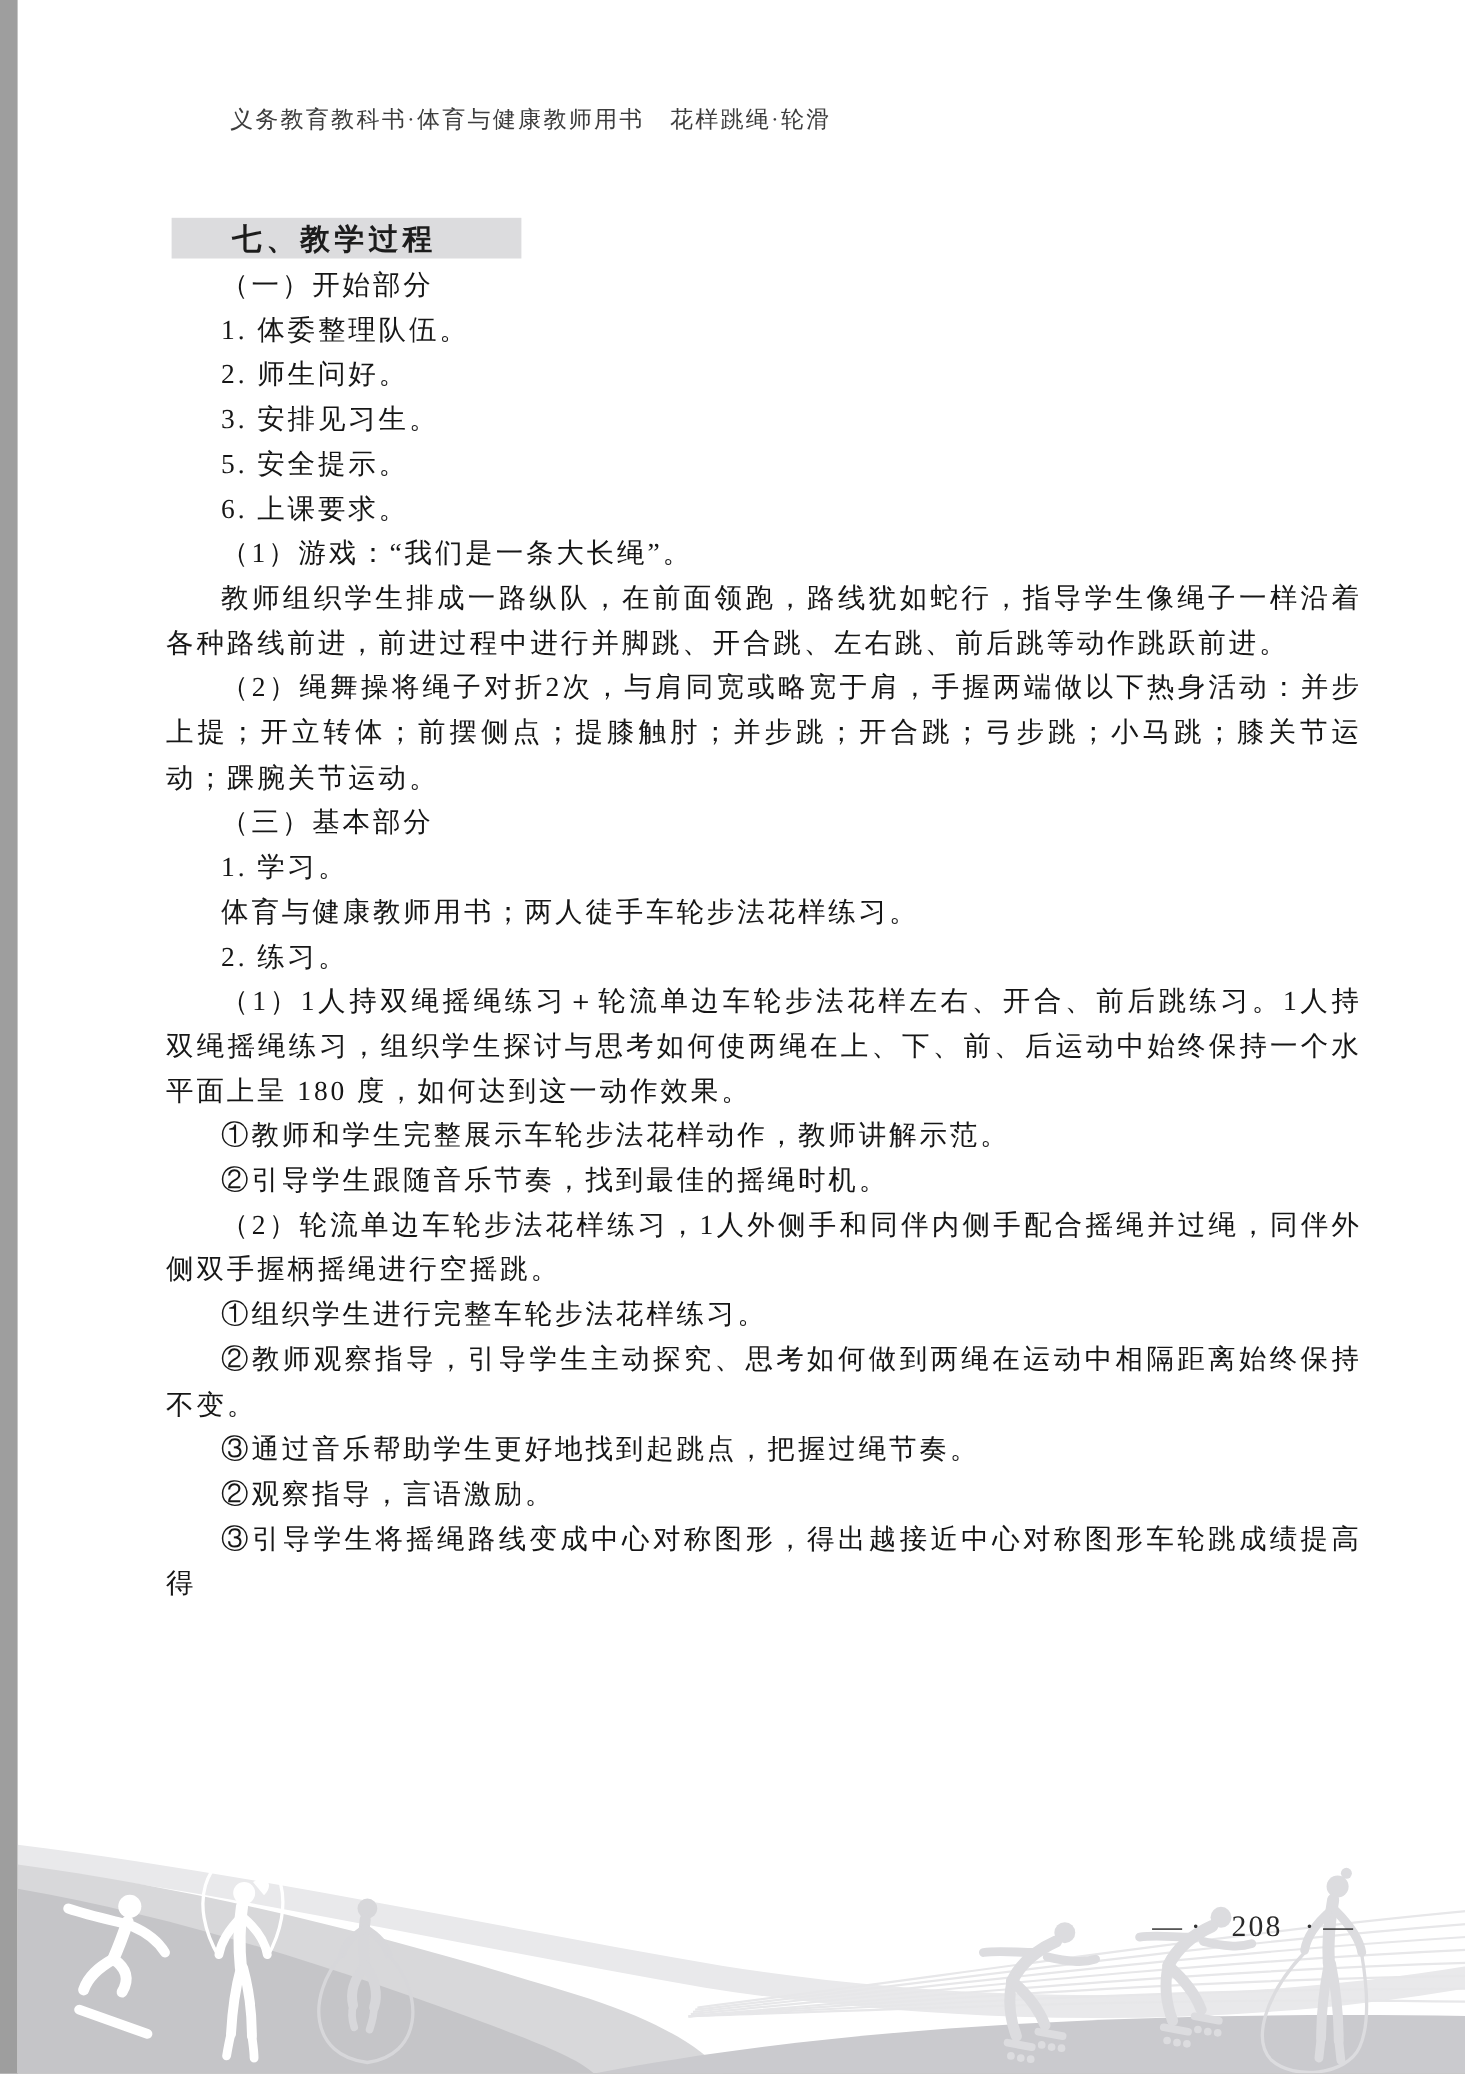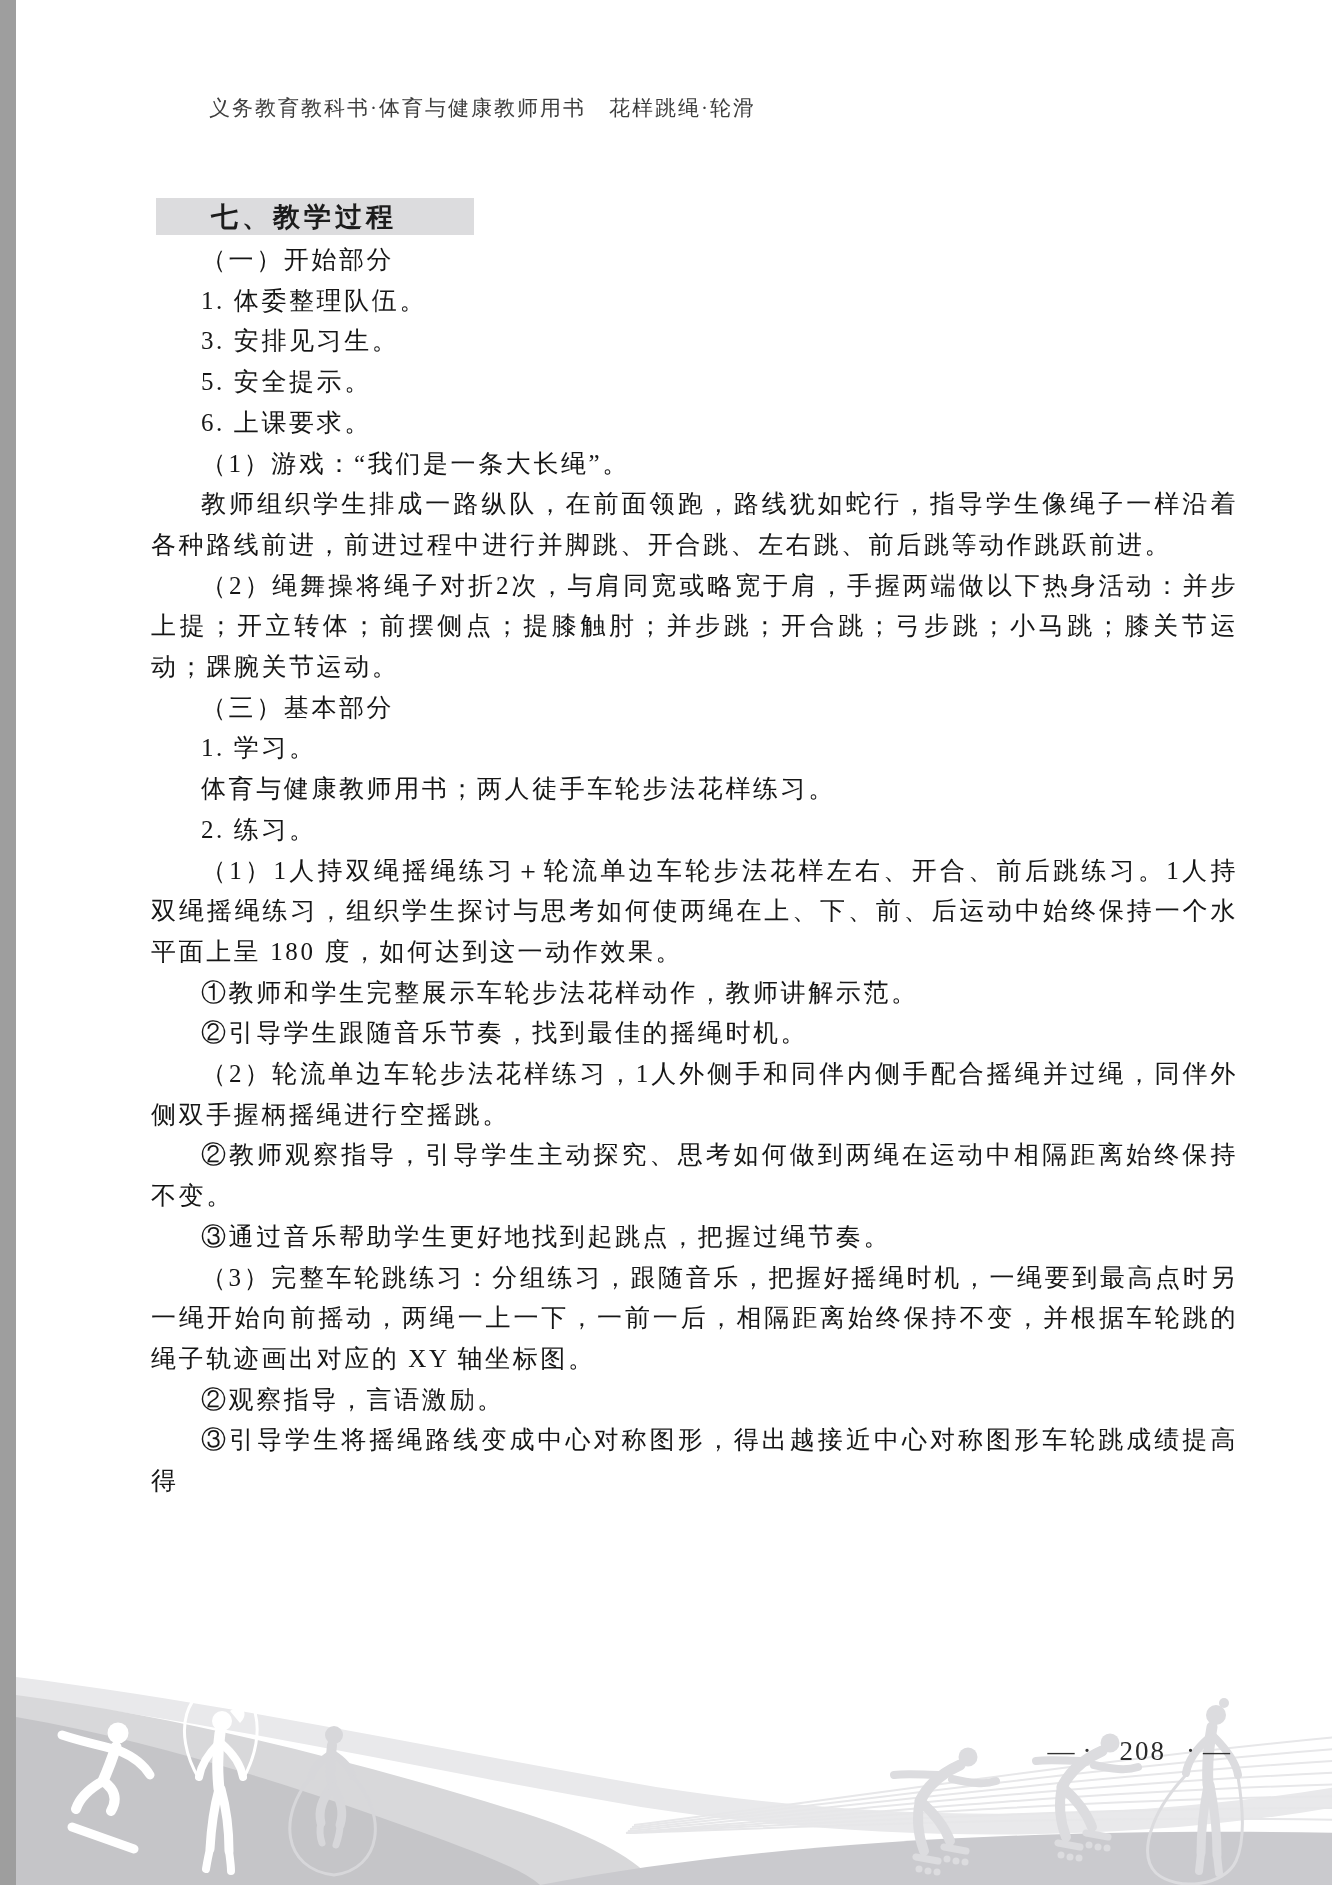--- a/index.html
+++ b/index.html
@@ -67,37 +67,38 @@
 
   <div class="running-head">义务教育教科书·体育与健康教师用书　花样跳绳·轮滑</div>
 
   <div class="heading-box">
     <span>七、教学过程</span>
   </div>
 
   <div class="body-text">
       <p>（一）开始部分</p>
       <p>1. 体委整理队伍。</p>
+      <p>2. 师生问好。</p>
       <p>3. 安排见习生。</p>
       <p>5. 安全提示。</p>
       <p>6. 上课要求。</p>
       <p>（1）游戏：“我们是一条大长绳”。</p>
       <p>教师组织学生排成一路纵队，在前面领跑，路线犹如蛇行，指导学生像绳子一样沿着各种路线前进，前进过程中进行并脚跳、开合跳、左右跳、前后跳等动作跳跃前进。</p>
       <p>（2）绳舞操将绳子对折2次，与肩同宽或略宽于肩，手握两端做以下热身活动：并步上提；开立转体；前摆侧点；提膝触肘；并步跳；开合跳；弓步跳；小马跳；膝关节运动；踝腕关节运动。</p>
       <p>（三）基本部分</p>
       <p>1. 学习。</p>
       <p>体育与健康教师用书；两人徒手车轮步法花样练习。</p>
       <p>2. 练习。</p>
       <p>（1）1人持双绳摇绳练习＋轮流单边车轮步法花样左右、开合、前后跳练习。1人持双绳摇绳练习，组织学生探讨与思考如何使两绳在上、下、前、后运动中始终保持一个水平面上呈 180 度，如何达到这一动作效果。</p>
       <p>①教师和学生完整展示车轮步法花样动作，教师讲解示范。</p>
       <p>②引导学生跟随音乐节奏，找到最佳的摇绳时机。</p>
       <p>（2）轮流单边车轮步法花样练习，1人外侧手和同伴内侧手配合摇绳并过绳，同伴外侧双手握柄摇绳进行空摇跳。</p>
+      <p>①组织学生进行完整车轮步法花样练习。</p>
       <p>②教师观察指导，引导学生主动探究、思考如何做到两绳在运动中相隔距离始终保持不变。</p>
       <p>③通过音乐帮助学生更好地找到起跳点，把握过绳节奏。</p>
-      <p>（3）完整车轮跳练习：分组练习，跟随音乐，把握好摇绳时机，一绳要到最高点时另一绳开始向前摇动，两绳一上一下，一前一后，相隔距离始终保持不变，并根据车轮跳的绳子轨迹画出对应的 XY 轴坐标图。</p>
       <p>②观察指导，言语激励。</p>
       <p>③引导学生将摇绳路线变成中心对称图形，得出越接近中心对称图形车轮跳成绩提高得</p>
     </div>
 
   <div class="page-footer">
     <span class="dash">—·</span><span class="num">208</span><span class="dash">·—</span>
   </div>
 
   <svg class="decoration" viewBox="0 0 1332 220" xmlns="http://www.w3.org/2000/svg">
 

